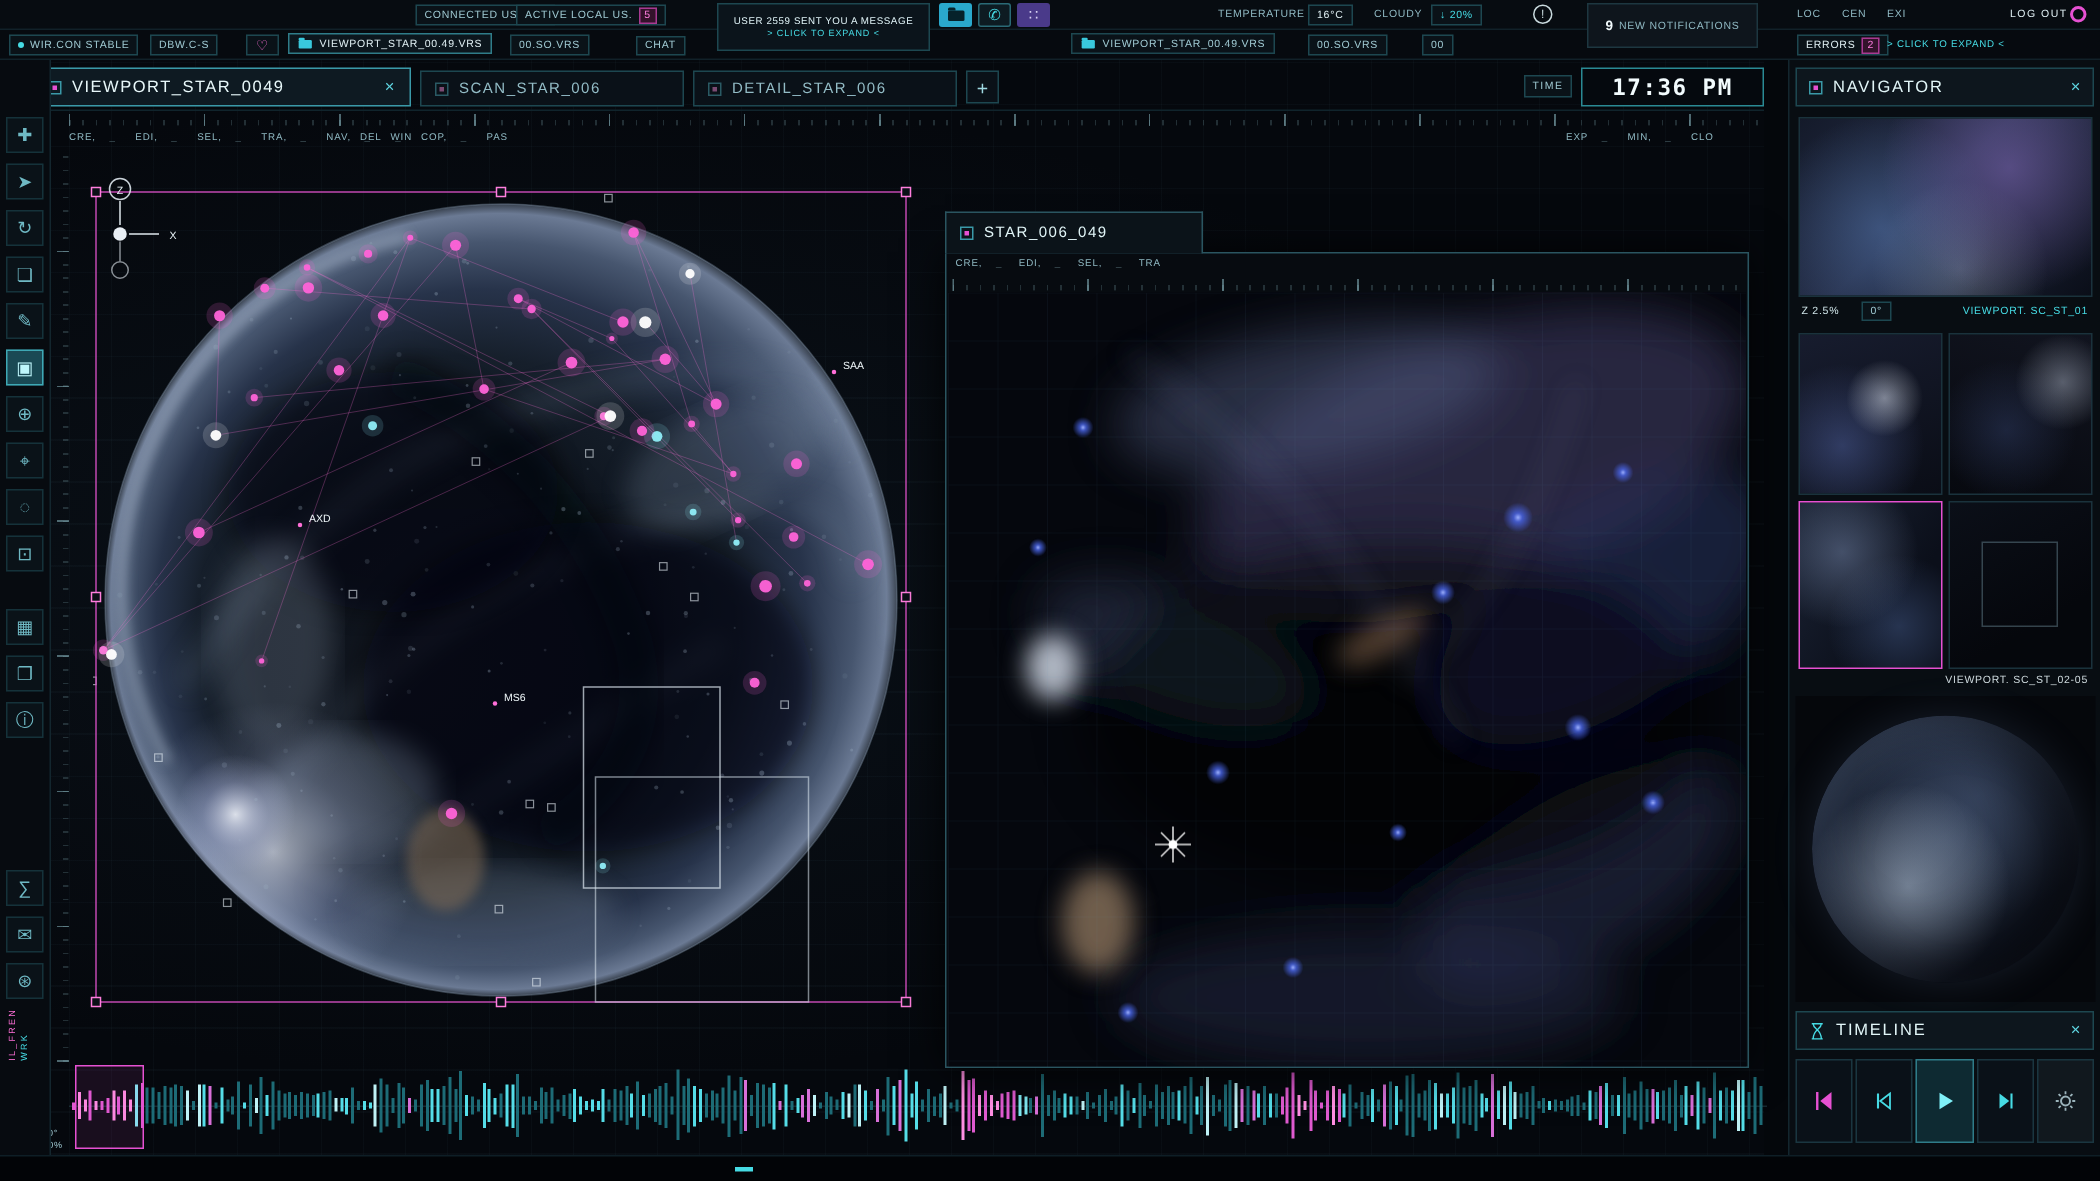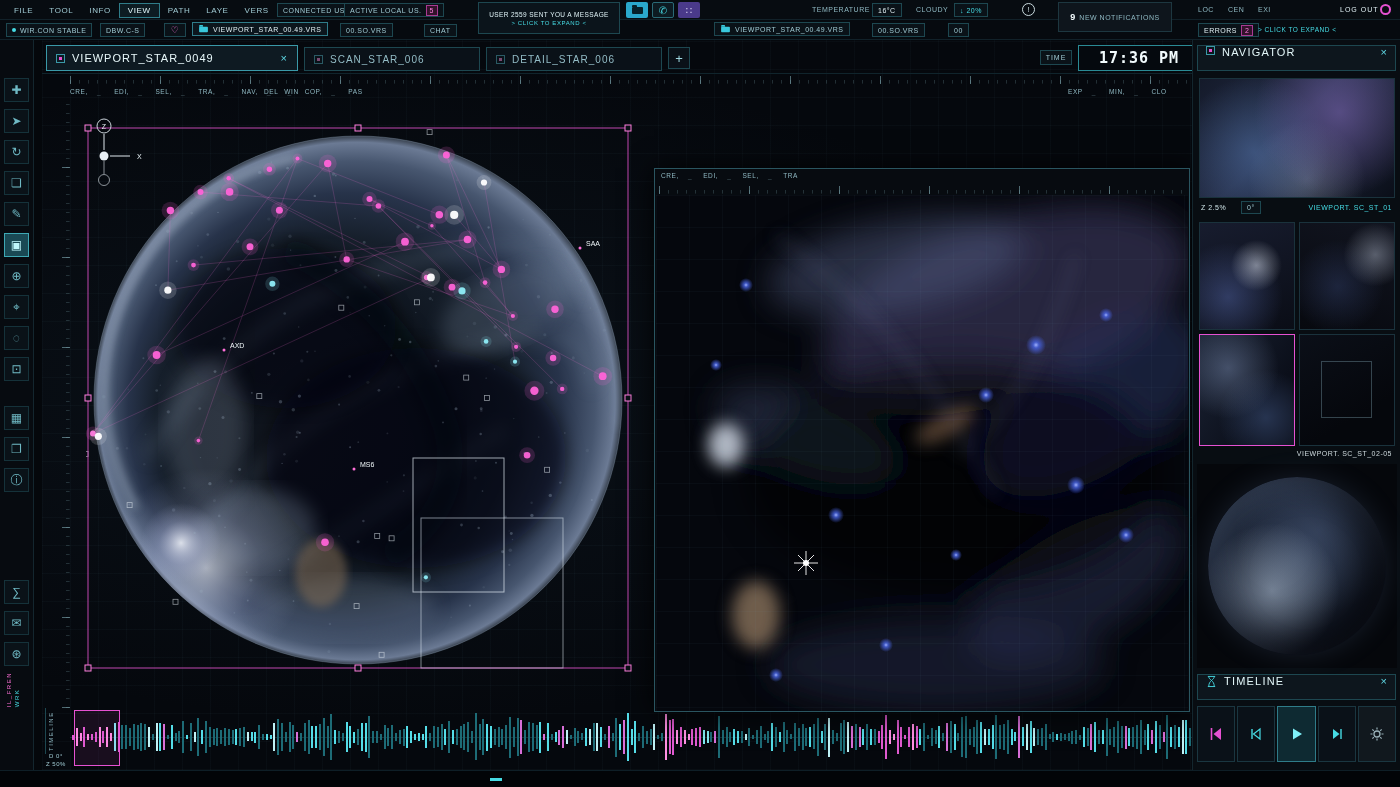--- a/index.html
+++ b/index.html
@@ -34,21 +34,21 @@
 
   
   .lefttools{position:absolute;left:0;top:40px;width:34px;height:730px;background:#070b10;border-right:1px solid #13262e;z-index:20}
   .tool-group{position:absolute;left:4px;display:flex;flex-direction:column;gap:7px}
   .tool{width:25px;height:24px;border:1px solid #15323a;background:#0a1218;color:#6fb9c4;display:flex;align-items:center;justify-content:center;font-size:12px;cursor:pointer}
   .tool.active{background:#1a4954;color:#bff6fb;border-color:#3ea8b4}
   .side-logo{position:absolute;left:6px;top:632px;display:flex;gap:2px}
   .side-logo span{writing-mode:vertical-rl;transform:rotate(180deg);font-size:6px;letter-spacing:1.5px}
 
   
-  .workspace{position:absolute;left:42px;top:40px;width:1158px;height:730px;z-index:10;
+  .workspace{position:absolute;left:18px;top:40px;width:1158px;height:730px;z-index:10;
     background:
       radial-gradient(ellipse at 30% 48%, rgba(42,72,94,.14), transparent 62%),
       repeating-linear-gradient(0deg, rgba(90,140,160,.045) 0 1px, transparent 1px 28px),
       repeating-linear-gradient(90deg, rgba(90,140,160,.045) 0 1px, transparent 1px 28px),
       #05080d; text-align: center;}
   .tabrow{position:absolute;left:0;top:0;width:1158px;height:34px;border-bottom:1px solid #10242c}
   .vtab{position:absolute;display:flex;align-items:center;gap:7px;padding:0 9px;border:1px solid #1d4750;background:#0a1118;color:#93bcc6;font-size:10px;letter-spacing:1px;cursor:pointer}
   .vtab.active{background:#0e1a22;border-color:#3a99a8;color:#e8f8fa;font-size:11px}
   .tab-ico{position:relative;width:9px;height:9px;border:1px solid #3a99a8;flex:0 0 auto}
   .tab-ico::after{content:"";position:absolute;left:2px;top:2px;width:3px;height:3px;background:#e651d2}
@@ -83,21 +83,21 @@
   
   .tl-sidelabel{position:absolute;left:3px;top:668px;writing-mode:vertical-rl;transform:rotate(180deg);font-size:6px;letter-spacing:1.5px;color:#8fb8c2;border-right:1px solid #1d4750;padding-right:2px;height:46px}
   .waveform{position:absolute;left:28px;top:668px;width:1132px;height:58px;overflow:hidden;cursor:pointer}
   .wf-mid{position:absolute;left:0;top:29px;width:100%;height:1px;background:rgba(110,200,215,.18)}
   .wf-bar{position:absolute;width:2px}
   .tl-select{position:absolute;left:32px;top:670px;width:46px;height:56px;border:1px solid #e651d2;background:rgba(230,81,210,.09);z-index:7;cursor:grab}
   .dz{position:absolute;left:4px;top:712px;font-size:6px;color:#9fc9d2;line-height:8px;letter-spacing:.5px}
 
   
   .nav-panel{position:absolute;left:1192px;top:40px;width:208px;height:730px;background:#080d12;border-left:1px solid #13262e;z-index:15}
-  .panel-header{position:absolute;left:4px;right:4px;height:26px;background:#0d161d;border:1px solid #1d4750;display:flex;gap:7px;padding:0 8px}
+  .panel-header{position:absolute;left:4px;right:4px;height:26px;background:#0d161d;border:1px solid #1d4750;display:flex;align-items:center;gap:7px;padding:0 8px}
   .panel-title{font-size:11px;letter-spacing:1.2px;color:#e2f6f8}
   .thumb{position:absolute;border:1px solid #1a323c;background-color:#0a0e16}
   .thumb-a{background:
       radial-gradient(circle at 72% 28%, rgba(130,105,185,.55), transparent 52%),
       radial-gradient(circle at 28% 62%, rgba(92,130,190,.45), transparent 48%),
       radial-gradient(circle at 55% 85%, rgba(205,215,235,.28), transparent 40%),
       linear-gradient(135deg,#141a2a,#252e48 45%,#0a0e18)}
   .thumb-b{background:
       radial-gradient(circle at 60% 40%, rgba(225,232,245,.5), transparent 30%),
       radial-gradient(circle at 30% 70%, rgba(90,110,180,.45), transparent 55%),
@@ -127,31 +127,20 @@
 
   .footer{position:absolute;left:0;top:770px;width:1400px;height:17px;background:#020407;border-top:1px solid #0e1e26;z-index:30}
   .footer-tick{position:absolute;left:490px;top:7px;width:12px;height:3px;background:#46dbe4}
 </style>
 </head>
 <body>
 
 <div class="screen">
 
   <header class="topbar">
-    <div class="menu-items">
-        <span class="menu-item">FILE</span>
-        <span class="menu-item">TOOL</span>
-        <span class="menu-item">INFO</span>
-        <span class="menu-item active">VIEW</span>
-        <span class="menu-item">PATH</span>
-        <span class="menu-item">LAYE</span>
-        <span class="menu-item">VERS</span>
-        <span class="menu-item">ARRA</span>
-        <span class="menu-item">HELP</span>
-      </div>
 
     <div class="hud-box abs" style="left:277px;top:3px">
       <span>CONNECTED US.</span>
       <span class="count-pill">5</span>
     </div>
     <div class="hud-box abs" style="left:344px;top:3px">
       <span>ACTIVE LOCAL US.</span>
       <span class="count-pill">5</span>
     </div>
 
@@ -684,20 +673,24 @@
           <rect x="43" y="625" width="6" height="6" fill="#0a1016" stroke="#ff7fdd" stroke-width="1"></rect>
           <rect x="313" y="85" width="6" height="6" fill="#0a1016" stroke="#ff7fdd" stroke-width="1"></rect>
           <rect x="313" y="625" width="6" height="6" fill="#0a1016" stroke="#ff7fdd" stroke-width="1"></rect>
           <rect x="583" y="85" width="6" height="6" fill="#0a1016" stroke="#ff7fdd" stroke-width="1"></rect>
           <rect x="583" y="355" width="6" height="6" fill="#0a1016" stroke="#ff7fdd" stroke-width="1"></rect>
           <rect x="583" y="625" width="6" height="6" fill="#0a1016" stroke="#ff7fdd" stroke-width="1"></rect>
         </g>
       </svg>
 
     <section class="detail">
+      <div class="detail-tab">
+        <span class="tab-ico"></span>
+        <span>STAR_006_049</span>
+      </div>
       <div class="detail-menu">
           <span class="vp-item">CRE,</span>
           <span class="vp-item">EDI,</span>
           <span class="vp-item">SEL,</span>
           <span class="vp-item">TRA</span>
         </div>
       <div class="ruler-h" style="left:4px;top:17px;width:526px"></div>
       <div class="detail-canvas">
         <svg viewBox="0 0 532 516" width="532" height="516">
           <defs>

